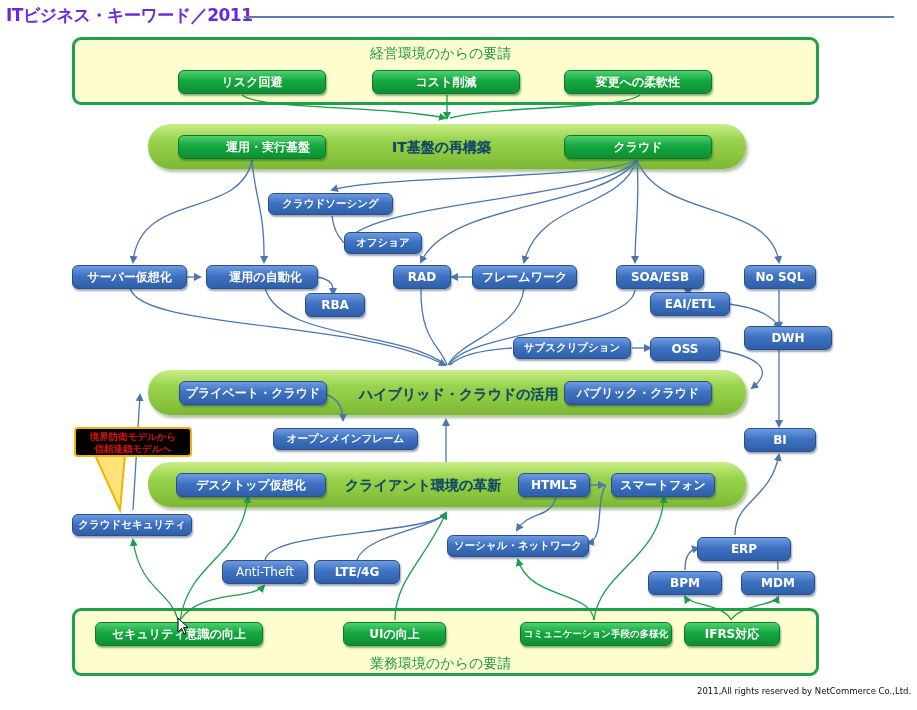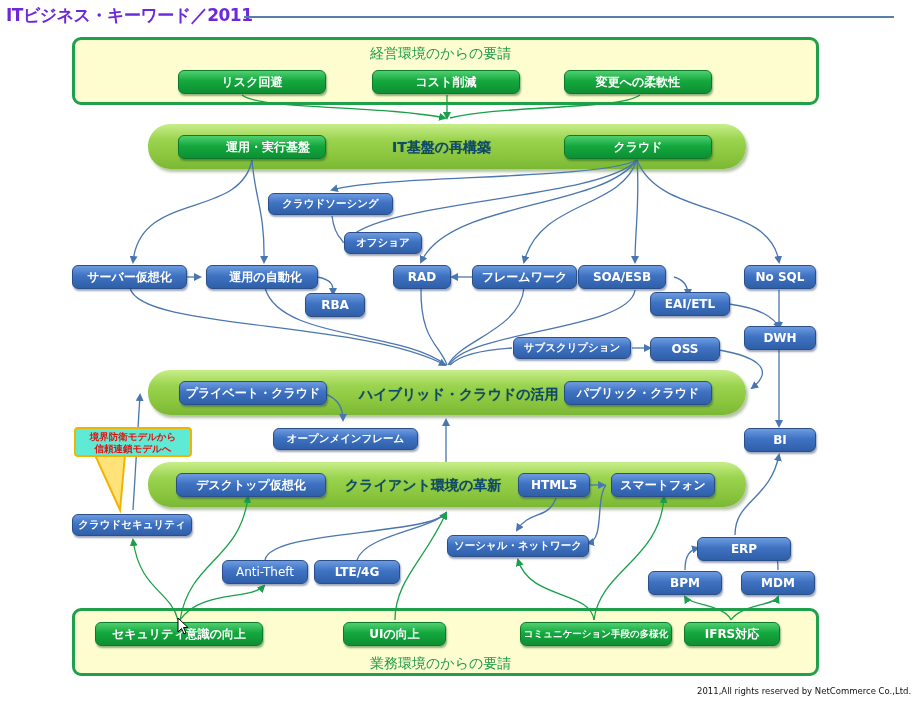--- a/index.html
+++ b/index.html
@@ -19,21 +19,21 @@
   .pill { position:absolute; height:24px; border-radius:6px; box-sizing:border-box;
           display:flex; align-items:center; justify-content:center;
           font-size:12px; font-weight:bold; color:#ffffff; white-space:nowrap; }
   .pill.blue { background:linear-gradient(#6d9be0 0%, #3e72c2 45%, #2f5fa8 100%); border:1px solid #2a4f88;
                box-shadow:1px 2px 2px rgba(40,60,100,0.45); }
   .pill.green { background:linear-gradient(#4fd070 0%, #14a83e 45%, #0e8f33 100%); border:1px solid #0c7a2c;
                box-shadow:1px 2px 2px rgba(20,80,30,0.45); }
   .pill.normal { font-weight:normal; }
   .pill.small { font-size:9.5px; }
 
-  #callout { position:absolute; left:74px; top:427px; width:118px; height:30px; background:#5eead4; border:2px solid #f2b400; border-radius:4px; box-sizing:border-box; font-size:9.5px; font-weight:bold; color:#e01010; text-align:center; line-height:12px; padding-top:2px; }
+  #callout { position:absolute; left:74px; top:427px; width:118px; height:30px; background:#000000; border:2px solid #f2b400; border-radius:4px; box-sizing:border-box; font-size:9.5px; font-weight:bold; color:#e01010; text-align:center; line-height:12px; padding-top:2px; }
   #copyright { position:absolute; left:697px; top:686px; font-size:8.5px; color:#111; white-space:nowrap; }
   #cursor { position:absolute; left:177px; top:617px; }
 </style>
 </head>
 <body>
 
 <div id="title">ITビジネス・キーワード／2011</div>
 <div id="title-rule"></div>
 
 <div class="panel" style="left:72px;top:37px;width:747px;height:68px;"></div>
@@ -131,24 +131,24 @@
 <div class="pill green" style="left:178px;top:135px;width:148px;padding-left:32px;">運用・実行基盤</div>
 <div class="pill green" style="left:564px;top:135px;width:148px;">クラウド</div>
 
 <div class="pill blue" style="left:268px;top:193px;width:125px;height:22px;font-size:10.5px;">クラウドソーシング</div>
 <div class="pill blue" style="left:344px;top:232px;width:78px;height:22px;font-size:10.5px;">オフショア</div>
 <div class="pill blue" style="left:72px;top:265px;width:115px;">サーバー仮想化</div>
 <div class="pill blue" style="left:206px;top:265px;width:112px;padding-left:7px;">運用の自動化</div>
 <div class="pill blue" style="left:305px;top:293px;width:60px;">RBA</div>
 <div class="pill blue" style="left:393px;top:265px;width:58px;">RAD</div>
 <div class="pill blue" style="left:472px;top:265px;width:105px;">フレームワーク</div>
-<div class="pill blue" style="left:578px;top:265px;width:88px;">SOA/ESB</div>
+<div class="pill blue" style="left:616px;top:265px;width:88px;">SOA/ESB</div>
 <div class="pill blue" style="left:650px;top:292px;width:80px;">EAI/ETL</div>
 <div class="pill blue" style="left:744px;top:265px;width:72px;">No SQL</div>
-<div class="pill blue" style="left:744px;top:326px;width:72px;">DWH</div>
+<div class="pill blue" style="left:744px;top:326px;width:88px;">DWH</div>
 <div class="pill blue" style="left:513px;top:337px;width:118px;height:22px;font-size:10.5px;">サブスクリプション</div>
 <div class="pill blue" style="left:650px;top:337px;width:70px;">OSS</div>
 
 <div class="pill blue" style="left:179px;top:381px;width:148px;">プライベート・クラウド</div>
 <div class="pill blue" style="left:564px;top:381px;width:148px;">パブリック・クラウド</div>
 
 <div class="pill blue" style="left:273px;top:428px;width:145px;height:22px;font-size:10.5px;">オープンメインフレーム</div>
 <div class="pill blue" style="left:744px;top:428px;width:72px;">BI</div>
 
 <div class="pill blue" style="left:176px;top:473px;width:150px;">デスクトップ仮想化</div>

